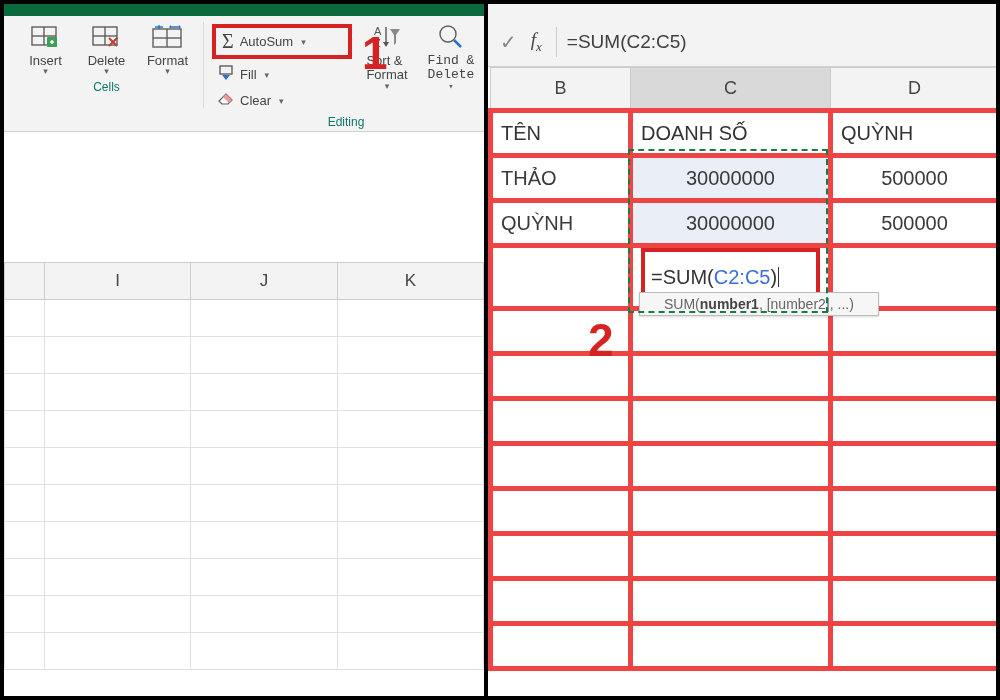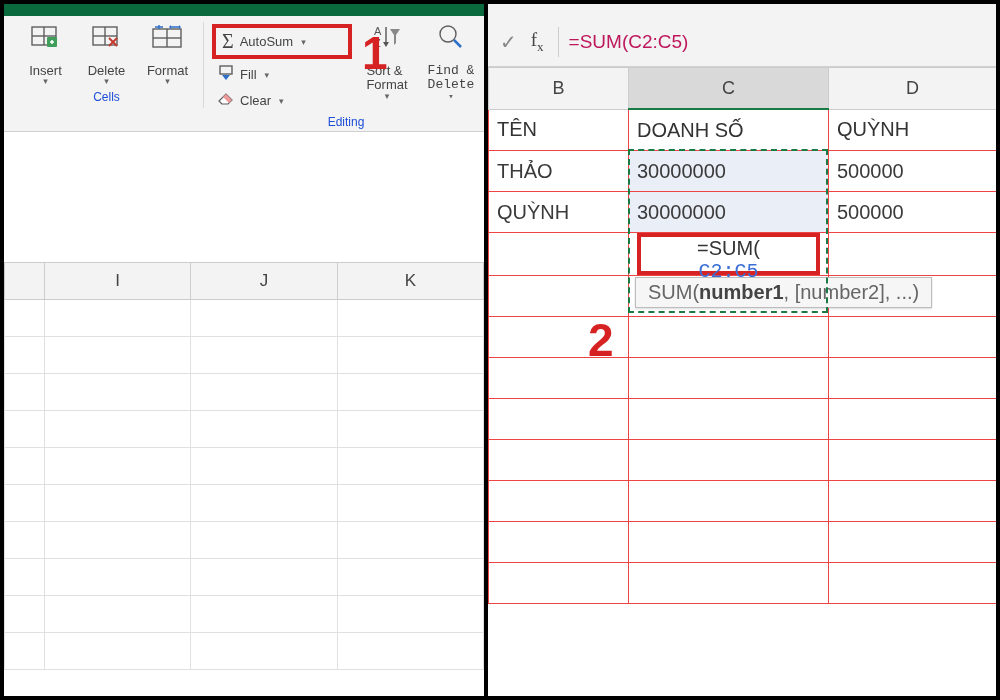--- a/index.html
+++ b/index.html
@@ -7,55 +7,55 @@
   .left-pane{width:484px;height:100%;border-right:4px solid #000;box-sizing:border-box;overflow:hidden;position:relative;}
   .right-pane{flex:1;height:100%;box-sizing:border-box;overflow:hidden;position:relative;}
 
   
   .greenbar{height:12px;background:#0a6a3e;}
   .ribbon{background:#f3f3f3;border-bottom:1px solid #d0d0d0;padding:6px 0 2px 0;}
   .ribbon-groups{display:flex;align-items:flex-start;padding-left:10px;}
   .grp{display:flex;flex-direction:column;align-items:center;padding:0 4px;}
   .grp-row{display:flex;align-items:flex-start;gap:6px;}
   .btn-big{display:flex;flex-direction:column;align-items:center;width:55px;font-size:13px;color:#444;cursor:pointer;}
-  .btn-big .lbl{margin-top:12px;line-height:1.1;}
+  .btn-big .lbl{margin-top:2px;line-height:1.1;}
   .btn-big .dd{font-size:9px;color:#666;margin-top:-2px;}
   .ico{width:34px;height:30px;display:flex;align-items:center;justify-content:center;}
   .sep{width:1px;height:86px;background:#d9d9d9;margin:0 4px;}
-  .grp-label{font-size:12px;color:#1d4ed8;text-align:center;margin-top:4px;}
+  .grp-label{font-size:12px;color:#0f766e;text-align:center;margin-top:4px;}
   .edit-col{display:flex;flex-direction:column;gap:4px;font-size:13px;color:#444;padding-top:2px;width:140px;}
   .edit-item{display:flex;align-items:center;gap:6px;padding:2px 6px;cursor:pointer;box-sizing:border-box;}
   .edit-item .dd{font-size:9px;color:#666;margin-left:2px;}
   .red-box1{border:4px solid #d62222;}
   .num-callout{position:absolute;font-size:46px;font-weight:bold;color:#d62222;line-height:1;}
 
   
   .sheet{border-collapse:collapse;table-layout:fixed;width:100%;}
   .colhdr td{background:#f3f3f3;color:#444;text-align:center;font-size:17px;height:34px;border:1px solid #ccc;}
   .row td{border:1px solid #e0e0e0;height:34px;}
 
   
   .fbar{height:48px;background:#f3f3f3;display:flex;align-items:center;gap:14px;padding:0 12px;border-bottom:1px solid #d0d0d0;font-size:19px;color:#444;}
   .fbar .check{color:#888;font-size:20px;}
-  .fx{font-family:"Times New Roman",serif;font-size:19px;}
-  .fbar-input{flex:1;font-size:19px;color:#be185d;border-left:1px solid #ccc;padding-left:10px;height:30px;display:flex;align-items:center;}
+  .fx{font-style:italic;font-family:"Times New Roman",serif;font-size:19px;}
+  .fbar-input{flex:1;font-size:19px;color:#404040;border-left:1px solid #ccc;padding-left:10px;height:30px;display:flex;align-items:center;}
 
   .rsheet{border-collapse:collapse;width:100%;table-layout:fixed;}
   .rsheet .hdr td{background:#f3f3f3;text-align:center;color:#444;font-size:18px;height:40px;border:1px solid #ccc;}
   .rsheet .hdr td.sel{background:#d9d9d9;border-bottom:2px solid #1a7a44;}
-  .rsheet td{border:1px solid #ef4444;height:40px;font-size:20px;padding:0 8px;color:#3a3a3a;}
+  .rsheet td{border:5px solid #ef4444;height:40px;font-size:20px;padding:0 8px;color:#3a3a3a;}
   .rsheet .txt{text-align:left;}
-  .rsheet .num{text-align:left;}
+  .rsheet .num{text-align:center;}
   .rsheet .headrow td{color:#333;}
   .marq-cell{position:relative;background:#e9eef7;}
 
   .formula-cell{position:relative;padding:0;}
-  .formula-inner{border:4px solid #d62222;height:34px;display:flex;align-items:center;padding:0 6px;font-size:20px;color:#333;flex-direction:column;}
-  .formula-inner .arg{color:#3b6fd6;font-family:Liberation Mono, monospace;}
-  .tip-box{position:absolute;top:44px;left:6px;background:#f6f6f6;border:1px solid #bcbcbc;font-size:20px;color:#666;padding:3px 12px;white-space:nowrap;box-shadow:0 1px 2px rgba(0,0,0,.15);}
+  .formula-inner{border:4px solid #d62222;height:34px;display:flex;align-items:center;padding:8px 6px;font-size:20px;color:#333;}
+  .formula-inner .arg{color:#3b6fd6;}
+  .tip-box{position:absolute;top:44px;left:6px;background:#f6f6f6;border:1px solid #bcbcbc;font-size:14px;color:#666;padding:3px 24px;white-space:nowrap;box-shadow:0 1px 2px rgba(0,0,0,.15);}
   .tip-box b{color:#444;}
 
   
   .ants{position:absolute;border:2px dashed #1a7a44;pointer-events:none;box-sizing:border-box;}
 
   
   .stroke{stroke:#5e5e5e;stroke-width:1.4;fill:none;}
   .fill-green{fill:#3f9e59;}
   .fill-blue{fill:#2d6fc9;}
 </style>

